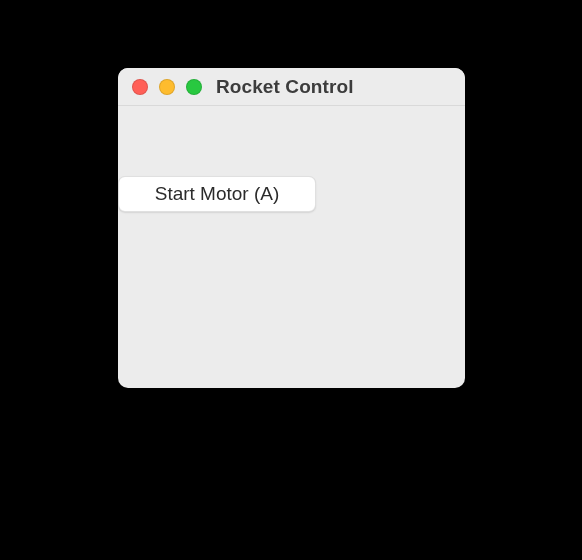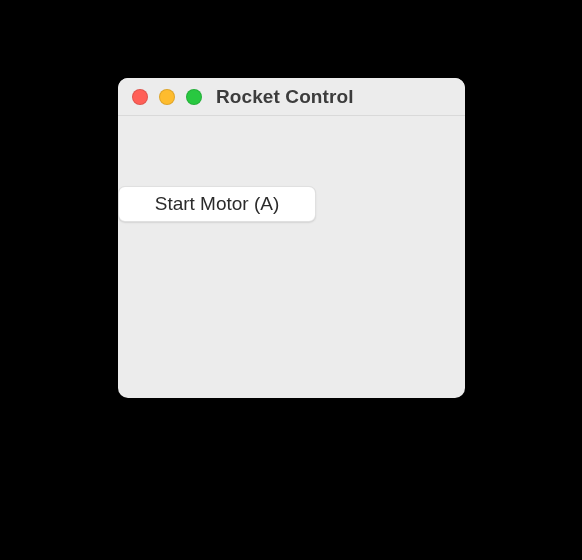--- a/index.html
+++ b/index.html
@@ -11,21 +11,21 @@
     width: 582px;
     height: 560px;
     background: #000000;
     font-family: -apple-system, "Helvetica Neue", Helvetica, Arial, sans-serif;
     position: relative;
     overflow: hidden;
   }
   .window {
     position: absolute;
     left: 118px;
-    top: 78px;
+    top: 68px;
     width: 347px;
     height: 320px;
     background: #ececec;
     border-radius: 10px;
     box-shadow: 0 10px 40px rgba(0,0,0,0.5), 0 0 0 1px rgba(0,0,0,0.08);
     overflow: hidden;
   }
   .titlebar {
     height: 38px;
     display: flex;

